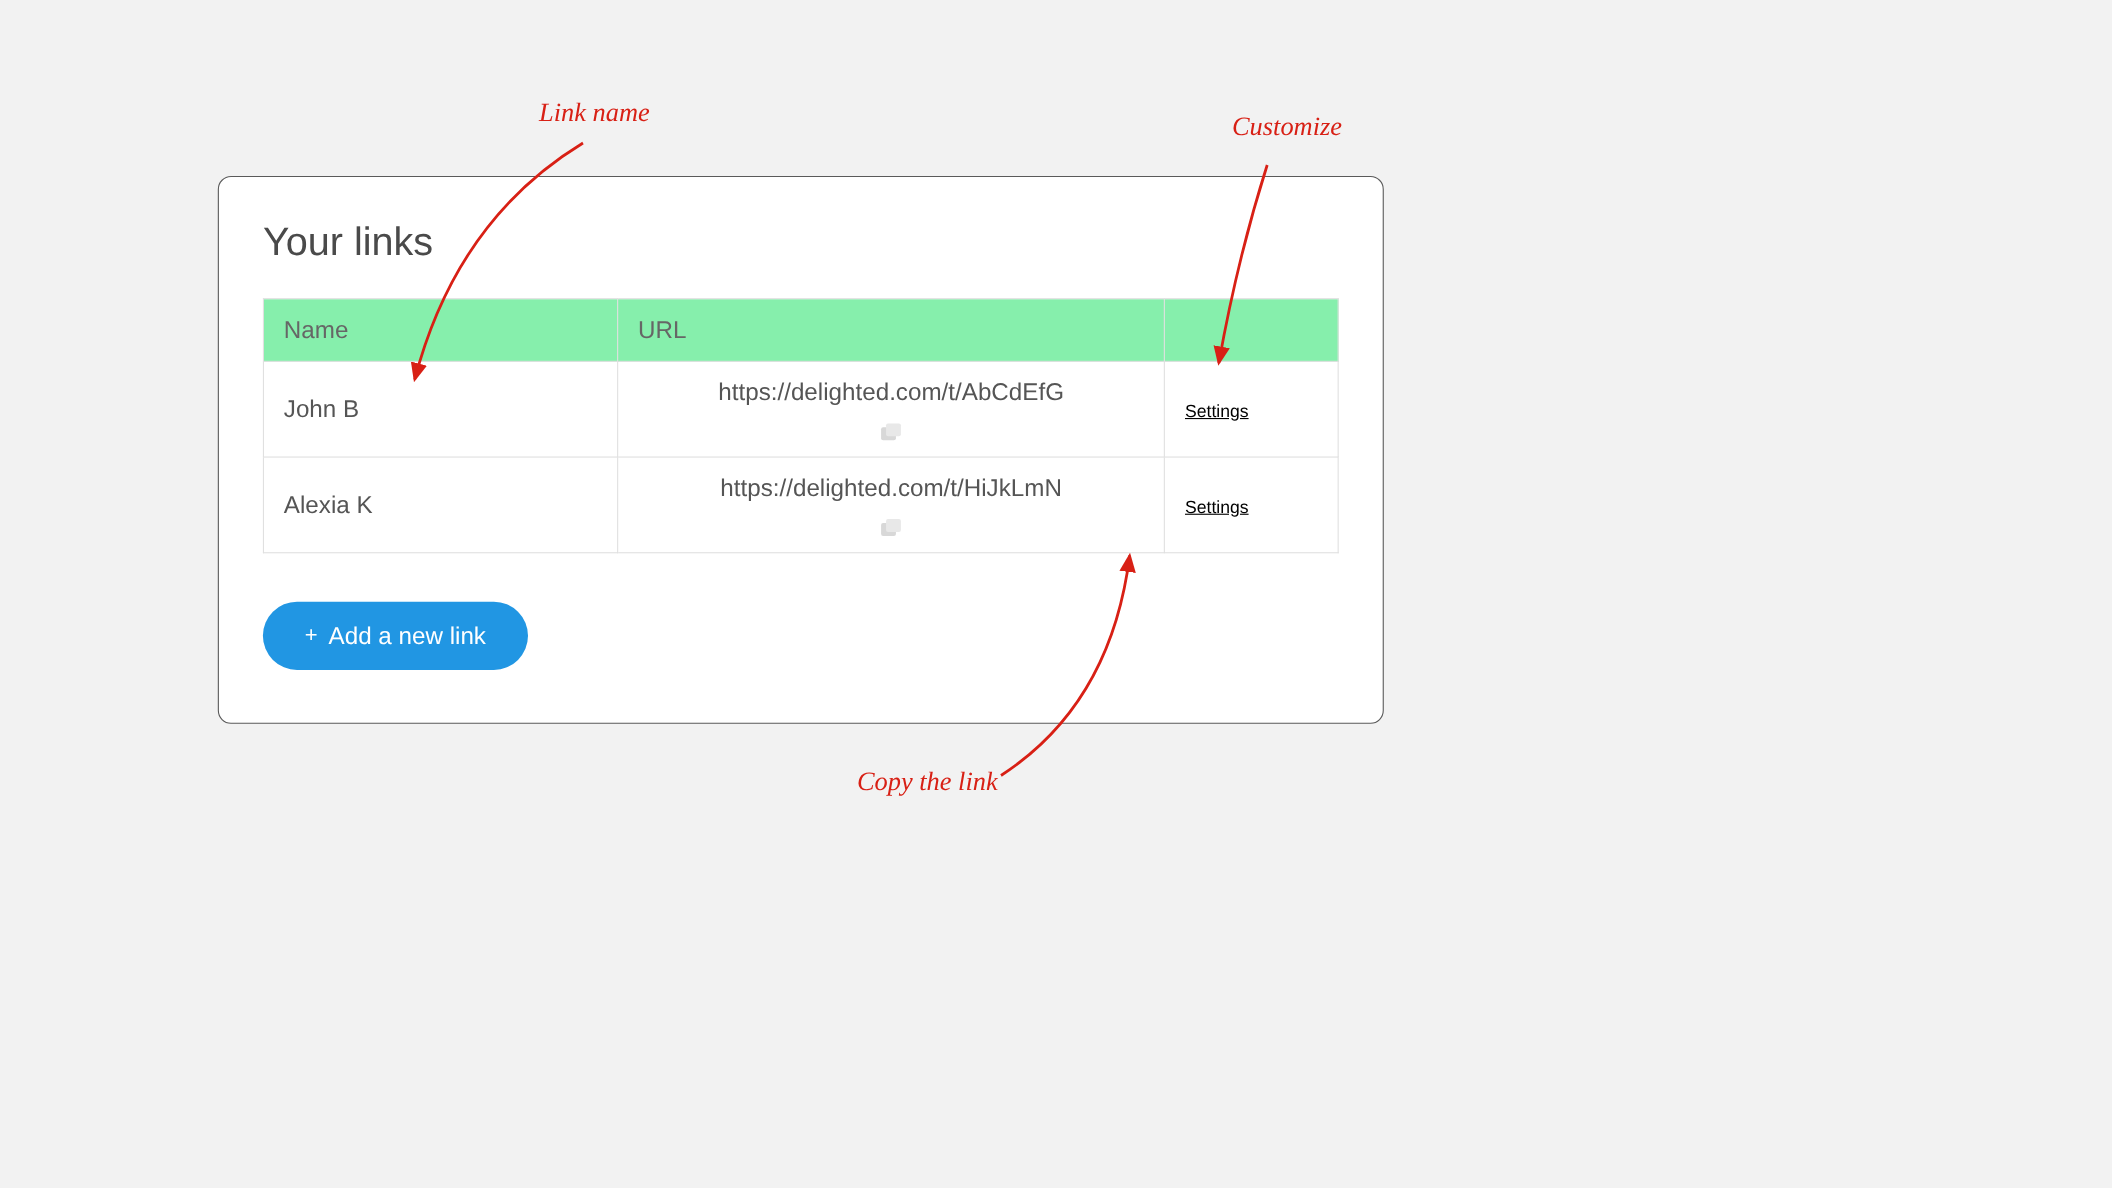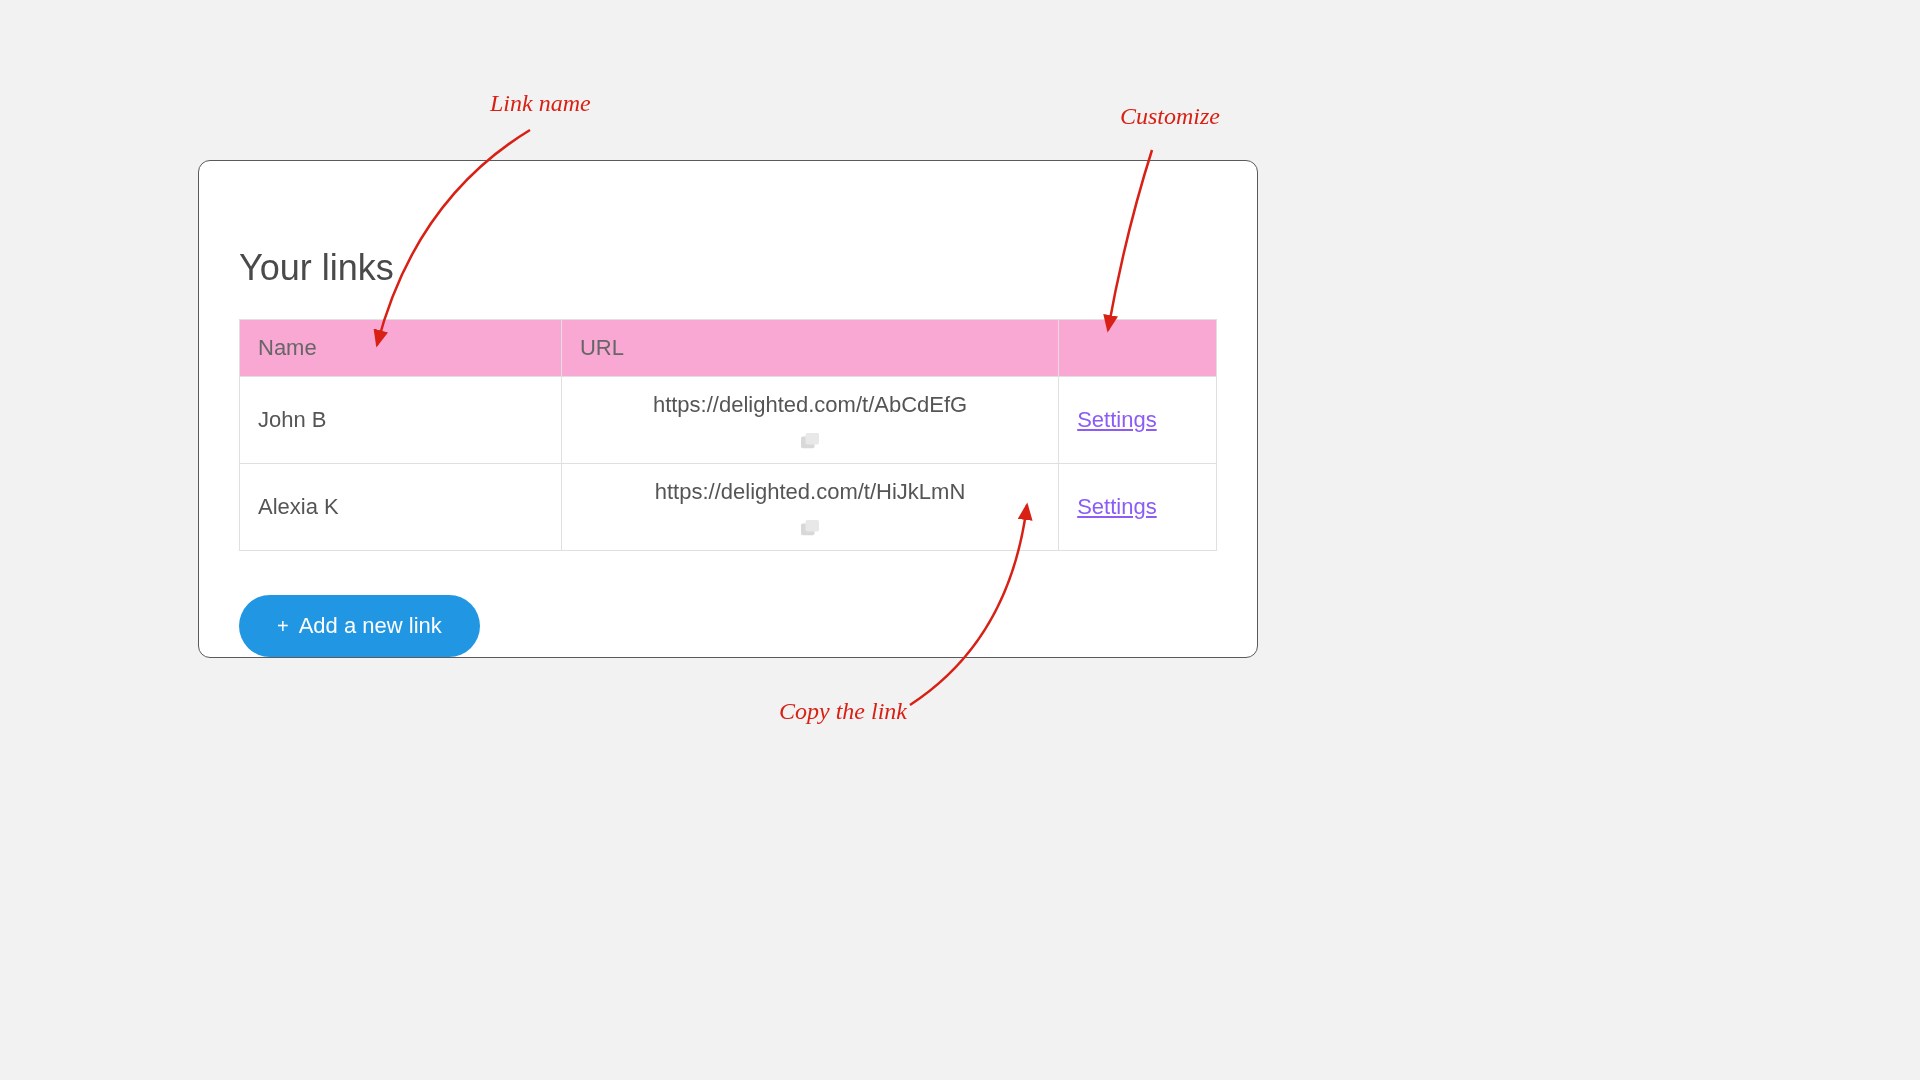--- a/index.html
+++ b/index.html
@@ -26,41 +26,40 @@
       border: 1.5px solid #5a5a5a;
       border-radius: 12px;
       padding: 38px 40px;
     }
     
     .panel-title {
       font-size: 36px;
       font-weight: 400;
       color: #4a4a4a;
       margin-bottom: 30px;
-      margin-top: 48px;
     }
     
     .links-table {
       width: 100%;
       border-collapse: collapse;
       border: 1px solid #e0e0e0;
     }
     
     .links-table th,
     .links-table td {
       text-align: left;
       padding: 15px 18px;
       border: 1px solid #e0e0e0;
       font-weight: 400;
       color: #555;
       font-size: 22px;
     }
     
     .links-table th {
-      background: #f9a8d4;
+      background: #86efac;
       color: #666;
     }
     
     .col-name {
       width: 323px;
     }
     
     .col-url {
       width: 498px;
     }
@@ -84,24 +83,24 @@
       flex-shrink: 0;
     }
     
     .check-icon {
       width: 22px;
       height: 18px;
       flex-shrink: 0;
     }
     
     .settings-link {
-      color: #8b5cf6;
+      color: #000000;
       text-decoration: underline;
       cursor: pointer;
-      font-size: 22px;
+      font-size: 16px;
     }
     
     .add-button {
       margin-top: 44px;
       background: #2196e3;
       color: #ffffff;
       border: none;
       border-radius: 40px;
       padding: 18px 38px;
       font-size: 22px;

